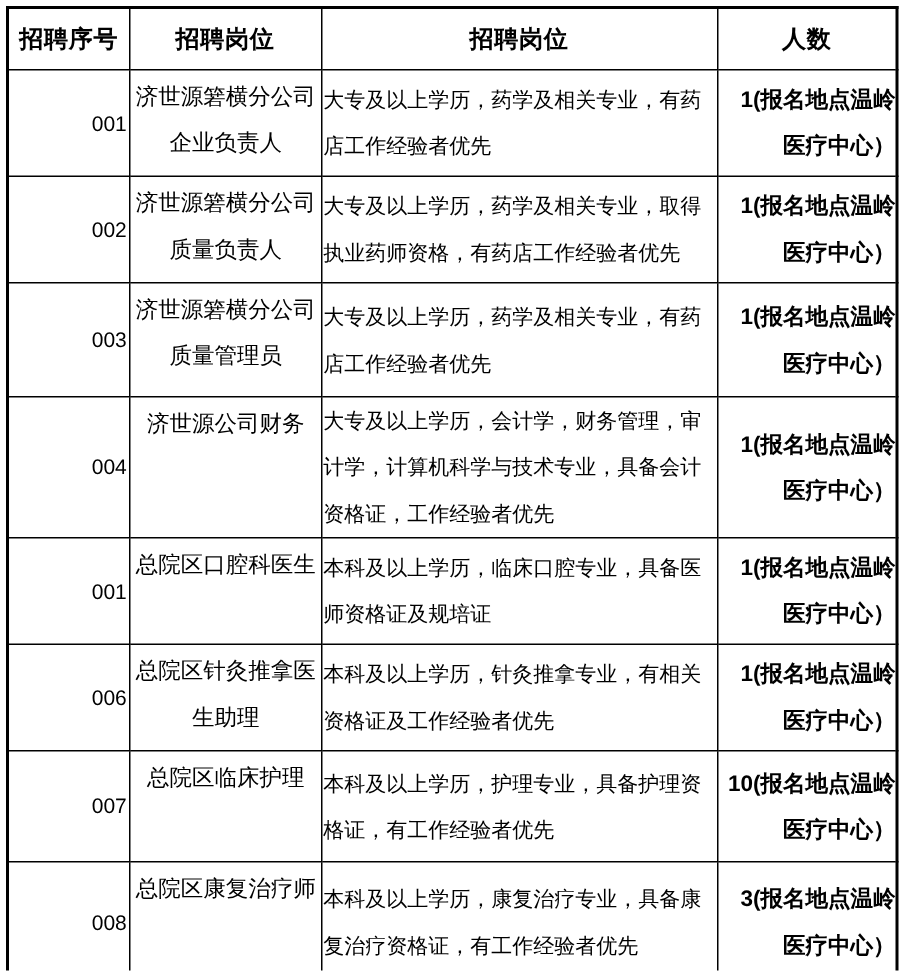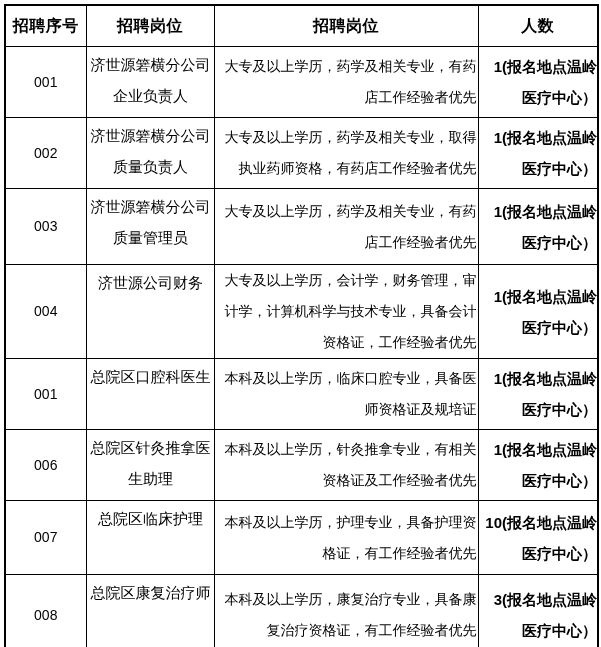--- a/index.html
+++ b/index.html
@@ -36,33 +36,33 @@
     text-align: center;
     vertical-align: middle;
     letter-spacing: 0.5px;
   }
   td {
     white-space: pre-line;
     line-height: 31px;
     height: 68px;
   }
   td.col-no {
-    text-align: center;
+    text-align: right;
     vertical-align: middle;
     font-size: 14px;
     margin-left: 33px;
   }
   td.col-pos {
     text-align: center;
     vertical-align: top;
     padding: 2px 1px 0 2px;
     font-size: 15px;
   }
   td.col-req {
-    text-align: right;
+    text-align: left;
     vertical-align: middle;
     padding: 0 1px;
     font-size: 14px;
   }
   td.col-count {
     text-align: right;
     vertical-align: middle;
     font-size: 15px;
     font-weight: bold;
     padding: 0;

